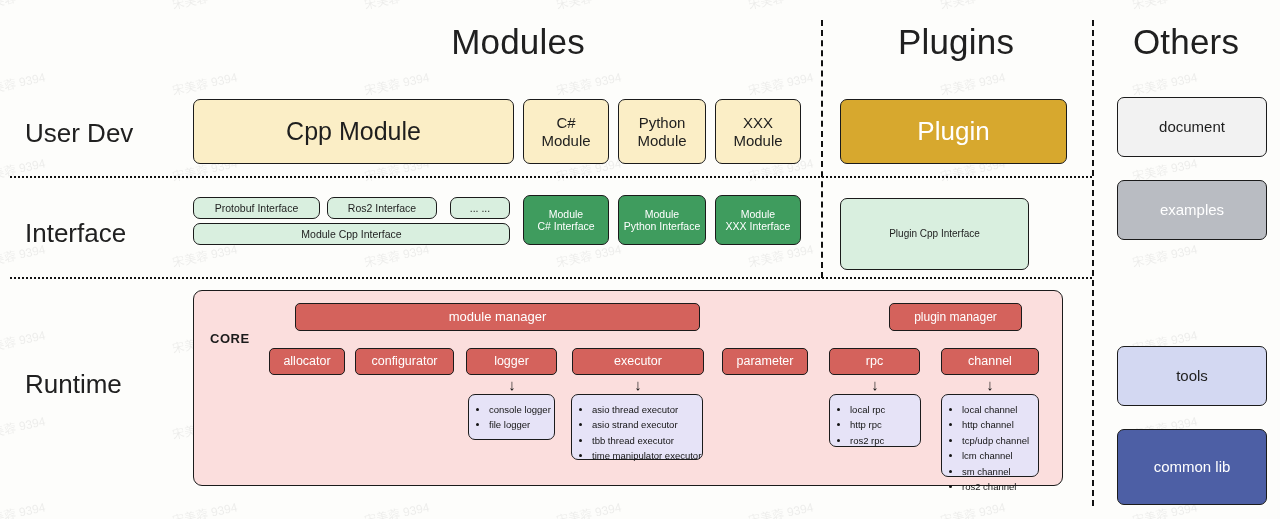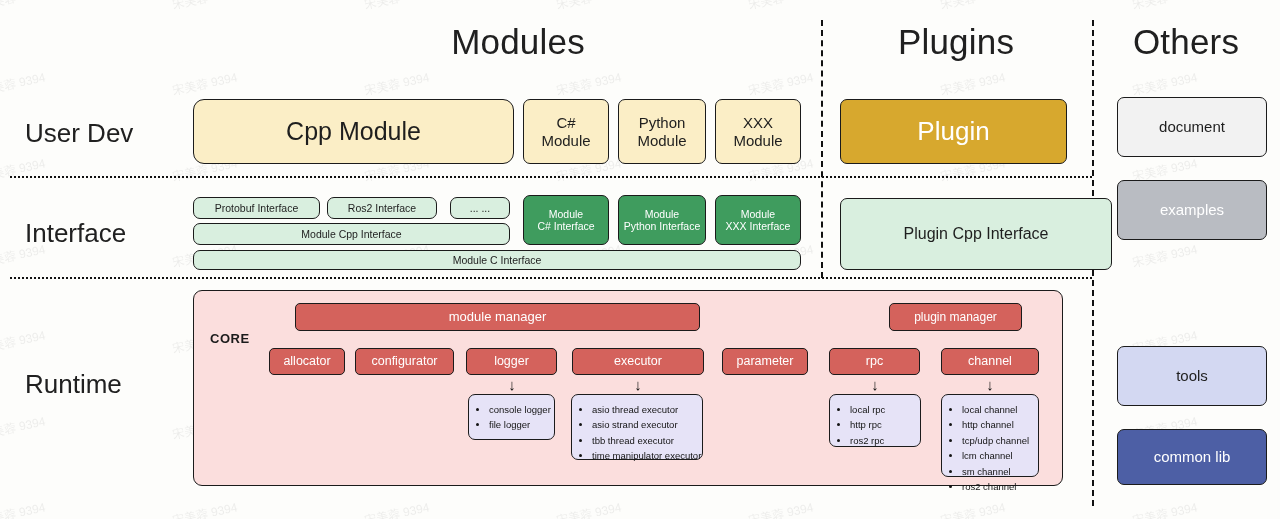--- a/index.html
+++ b/index.html
@@ -165,45 +165,44 @@
 
   <div class="row-label" style="left:25px;top:118px;">User Dev</div>
   <div class="row-label" style="left:25px;top:218px;">Interface</div>
   <div class="row-label" style="left:25px;top:369px;">Runtime</div>
 
   <div class="hsep" style="left:10px;top:176px;width:1082px;"></div>
   <div class="hsep" style="left:10px;top:277px;width:1082px;"></div>
   <div class="vsep" style="left:821px;top:20px;height:258px;"></div>
   <div class="vsep" style="left:1092px;top:20px;height:486px;"></div>
 
-  <div class="box yellow" style="left:193px;top:99px;width:321px;height:65px;font-size:25px;border-radius:11px;">Cpp Module</div>
+  <div class="box yellow" style="left:193px;top:99px;width:321px;height:65px;font-size:25px;">Cpp Module</div>
   <div class="box yellow" style="left:523px;top:99px;width:86px;height:65px;font-size:15px;">C#
 Module</div>
   <div class="box yellow" style="left:618px;top:99px;width:88px;height:65px;font-size:15px;">Python
 Module</div>
   <div class="box yellow" style="left:715px;top:99px;width:86px;height:65px;font-size:15px;">XXX
 Module</div>
 
   <div class="box gold" style="left:840px;top:99px;width:227px;height:65px;font-size:26px;">Plugin</div>
 
   <div class="box mint" style="left:193px;top:197px;width:127px;height:22px;font-size:10.5px;">Protobuf Interface</div>
   <div class="box mint" style="left:327px;top:197px;width:110px;height:22px;font-size:10.5px;">Ros2 Interface</div>
   <div class="box mint" style="left:450px;top:197px;width:60px;height:22px;font-size:10.5px;">... ...</div>
 
   <div class="box mint" style="left:193px;top:223px;width:317px;height:22px;font-size:10.5px;">Module Cpp Interface</div>
-  <div class="box mint" style="left:193px;top:250px;width:608px;height:20px;font-size:10.5px;">Module C Interface</div>
 
   <div class="box green" style="left:523px;top:195px;width:86px;height:50px;font-size:10.5px;">Module
 C# Interface</div>
   <div class="box green" style="left:618px;top:195px;width:88px;height:50px;font-size:10.5px;">Module
 Python Interface</div>
   <div class="box green" style="left:715px;top:195px;width:86px;height:50px;font-size:10.5px;">Module
 XXX Interface</div>
 
-  <div class="box mint" style="left:840px;top:198px;width:272px;height:72px;font-size:16px;">Plugin Cpp Interface</div>
+  <div class="box mint" style="left:840px;top:198px;width:189px;height:72px;font-size:10px;">Plugin Cpp Interface</div>
 
   <div class="box corepanel" style="left:193px;top:290px;width:870px;height:196px;"></div>
 
   <div class="core-word" style="left:210px;top:331px;">CORE</div>
 
   <div class="box red" style="left:295px;top:303px;width:405px;height:28px;font-size:13px;border-radius:5px;">module manager</div>
   <div class="box red" style="left:889px;top:303px;width:133px;height:28px;font-size:12px;border-radius:5px;">plugin manager</div>
 
   <div class="box red" style="left:269px;top:348px;width:76px;height:27px;font-size:12.5px;border-radius:5px;">allocator</div>
   <div class="box red" style="left:355px;top:348px;width:99px;height:27px;font-size:12.5px;border-radius:5px;">configurator</div>
@@ -246,15 +245,15 @@
         <li>tcp/udp channel</li>
         <li>lcm channel</li>
         <li>sm channel</li>
         <li>ros2 channel</li>
       </ul>
   </div>
 
   <div class="box gray1" style="left:1117px;top:97px;width:150px;height:60px;font-size:15px;">document</div>
   <div class="box gray2" style="left:1117px;top:180px;width:150px;height:60px;font-size:15px;">examples</div>
   <div class="box lav2" style="left:1117px;top:346px;width:150px;height:60px;font-size:15px;">tools</div>
-  <div class="box blue" style="left:1117px;top:429px;width:150px;height:56px;font-size:15px;">common lib</div>
+  <div class="box blue" style="left:1117px;top:429px;width:150px;height:76px;font-size:15px;">common lib</div>
 
 </div>
 
 </body></html>

